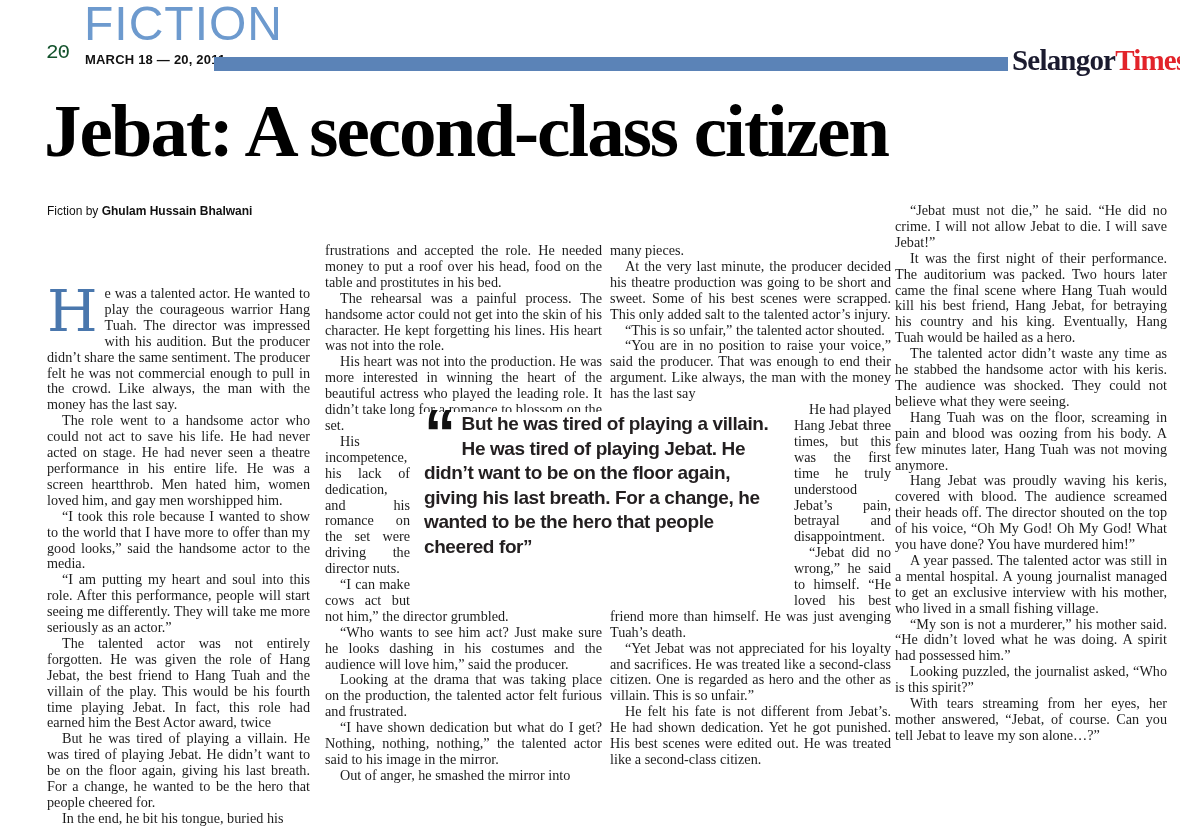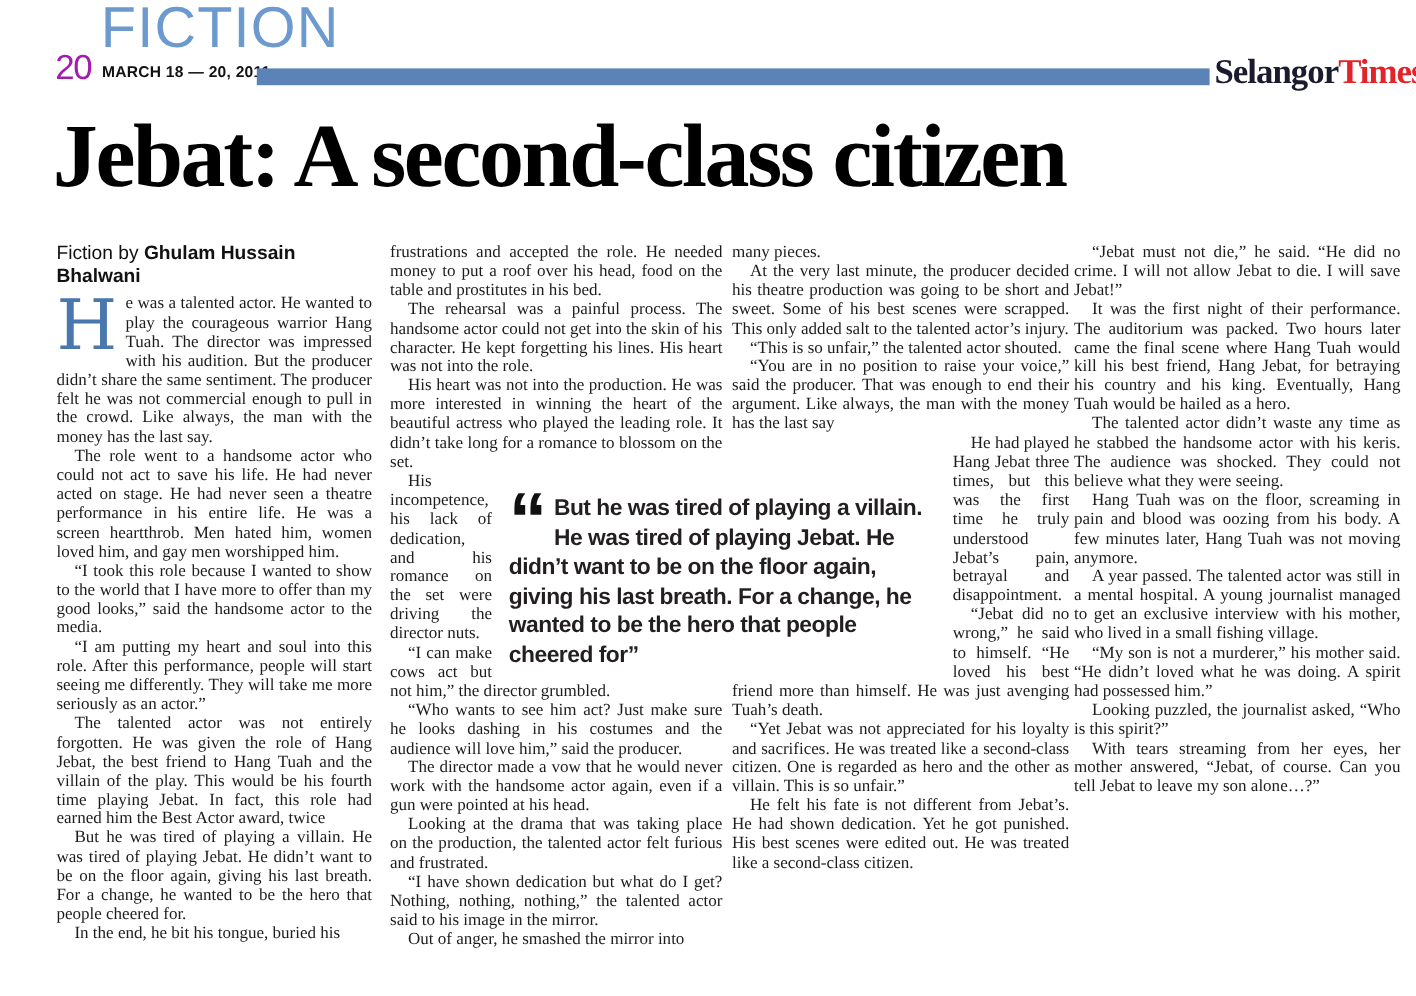--- a/index.html
+++ b/index.html
@@ -1,44 +1,44 @@
 <!DOCTYPE html>
 <html lang="en"><head>
 <meta charset="utf-8">
 <style>
   html,body{margin:0;padding:0;background:#fff;}
   .page{position:relative;width:1180px;height:830px;background:#ffffff;overflow:hidden;
         font-family:"Liberation Serif",serif;color:#1c1c1c;}
 
   
-  .page-number{position:absolute;left:46px;top:41px;font-family:Liberation Sans, sans-serif;
-               font-size:29px;color:#a21caf;letter-spacing:-1px;}
+  .page-number{position:absolute;left:46px;top:41px;font-family:Liberation Mono, monospace;
+               font-size:21px;color:#14532d;letter-spacing:-1px;}
   .section-title{position:absolute;left:84px;top:-4px;font-family:"Liberation Sans",sans-serif;
                  font-size:48px;font-weight:400;color:#6d9ace;letter-spacing:1px;}
   .issue-date{position:absolute;left:85px;top:52px;font-family:"Liberation Sans",sans-serif;
               font-size:13px;font-weight:bold;color:#111;letter-spacing:0.2px;}
   .header-bar{position:absolute;left:214px;top:57px;width:794px;height:14px;background:#5b83b7;}
   .masthead{position:absolute;left:1012px;top:44px;font-family:Liberation Serif, serif;
             font-size:29px;font-weight:bold;letter-spacing:-0.8px;white-space:nowrap;}
   .masthead .black{color:#1b1b2f;}
   .masthead .red{color:#e2232a;}
 
   
   .headline{position:absolute;left:44px;top:88px;width:1100px;margin:0;
             font-family:"Liberation Serif",serif;font-weight:bold;font-size:75px;
             letter-spacing:-2px;color:#000000;white-space:nowrap;}
   .byline{position:absolute;left:47px;top:202px;width:215px;
-          font-family:"Liberation Sans",sans-serif;font-size:16px;line-height:19px;color:#111;}
+          font-family:"Liberation Sans",sans-serif;font-size:12px;line-height:19px;color:#111;}
   .byline .author{font-weight:bold;}
 
   
   .col{position:absolute;text-align:justify;font-size:14.2px;line-height:15.9px;
        color:#1c1c1c;overflow-wrap:break-word;hyphens:auto;}
   .col p{margin:0;text-indent:15px;}
-  .col p.no-indent{text-indent:0;}
+  .col p.no-indent{text-indent:0;margin-top:40px;}
   #col1{left:47px;top:246px;width:263px;height:578px;}
   #col2{left:325px;top:203px;width:277px;height:622px;}
   #col3{left:610px;top:203px;width:281px;height:622px;}
   #col4{left:895px;top:203px;width:272px;height:622px;}
 
   .dropcap{float:left;font-family:"DejaVu Serif",serif;font-size:58px;line-height:46px;
            color:#4a77ad;padding:2px 7px 0 0;}
 
   .wrap-spacer{display:block;}
   .wrap-spacer.right{float:right;margin-left:8px;}
@@ -80,41 +80,41 @@
       <p>In the end, he bit his tongue, buried his</p>
     </div>
   <div class="col" id="col2">
       <p class="no-indent">frustrations and accepted the role. He needed money to put a roof over his head, food on the table and prostitutes in his bed.</p>
       <p>The rehearsal was a painful process. The handsome actor could not get into the skin of his character. He kept forgetting his lines. His heart was not into the role.</p>
       <p>His heart was not into the production. He was more interested in winning the heart of the beautiful actress who played the leading role. It didn’t take long for a romance to blossom on the set.</p>
       <span class="wrap-spacer right" style="width: 184px; height: 170px;"></span>
       <p>His incompetence, his lack of dedication, and his romance on the set were driving the director nuts.</p>
       <p>“I can make cows act but not him,” the director grumbled.</p>
       <p>“Who wants to see him act? Just make sure he looks dashing in his costumes and the audience will love him,” said the producer.</p>
-      <p>The director made a vow that he would never work with the handsome actor again, even if a gun were pointed at his head.</p>
       <p>Looking at the drama that was taking place on the production, the talented actor felt furious and frustrated.</p>
       <p>“I have shown dedication but what do I get? Nothing, nothing, nothing,” the talented actor said to his image in the mirror.</p>
       <p>Out of anger, he smashed the mirror into</p>
     </div>
   <div class="col" id="col3">
       <p class="no-indent">many pieces.</p>
       <p>At the very last minute, the producer decided his theatre production was going to be short and sweet. Some of his best scenes were scrapped. This only added salt to the talented actor’s injury.</p>
       <p>“This is so unfair,” the talented actor shouted.</p>
       <p>“You are in no position to raise your voice,” said the producer. That was enough to end their argument. Like always, the man with the money has the last say</p>
       <span class="wrap-spacer left" style="width: 176px; height: 192px;"></span>
       <p>He had played Hang Jebat three times, but this was the first time he truly understood Jebat’s pain, betrayal and disappointment.</p>
       <p>“Jebat did no wrong,” he said to himself. “He loved his best friend more than himself. He was just avenging Tuah’s death.</p>
       <p>“Yet Jebat was not appreciated for his loyalty and sacrifices. He was treated like a second-class citizen. One is regarded as hero and the other as villain. This is so unfair.”</p>
       <p>He felt his fate is not different from Jebat’s. He had shown dedication. Yet he got punished. His best scenes were edited out. He was treated like a second-class citizen.</p>
     </div>
   <div class="col" id="col4">
       <p>“Jebat must not die,” he said. “He did no crime. I will not allow Jebat to die. I will save Jebat!”</p>
       <p>It was the first night of their performance. The auditorium was packed. Two hours later came the final scene where Hang Tuah would kill his best friend, Hang Jebat, for betraying his country and his king. Eventually, Hang Tuah would be hailed as a hero.</p>
       <p>The talented actor didn’t waste any time as he stabbed the handsome actor with his keris. The audience was shocked. They could not believe what they were seeing.</p>
       <p>Hang Tuah was on the floor, screaming in pain and blood was oozing from his body. A few minutes later, Hang Tuah was not moving anymore.</p>
+      <p>Hang Jebat was proudly waving his keris, covered with blood. The audience screamed their heads off. The director shouted on the top of his voice, “Oh My God! Oh My God! What you have done? You have murdered him!”</p>
       <p>A year passed. The talented actor was still in a mental hospital. A young journalist managed to get an exclusive interview with his mother, who lived in a small fishing village.</p>
       <p>“My son is not a murderer,” his mother said. “He didn’t loved what he was doing. A spirit had possessed him.”</p>
       <p>Looking puzzled, the journalist asked, “Who is this spirit?”</p>
       <p>With tears streaming from her eyes, her mother answered, “Jebat, of course. Can you tell Jebat to leave my son alone…?”</p>
     </div>
 
   <div class="pull-quote">
     <span class="mark">“</span><span>But he was tired of playing a villain. He was tired of playing Jebat. He didn’t want to be on the floor again, giving his last breath. For a change, he wanted to be the hero that people cheered for”</span>
   </div>
 

